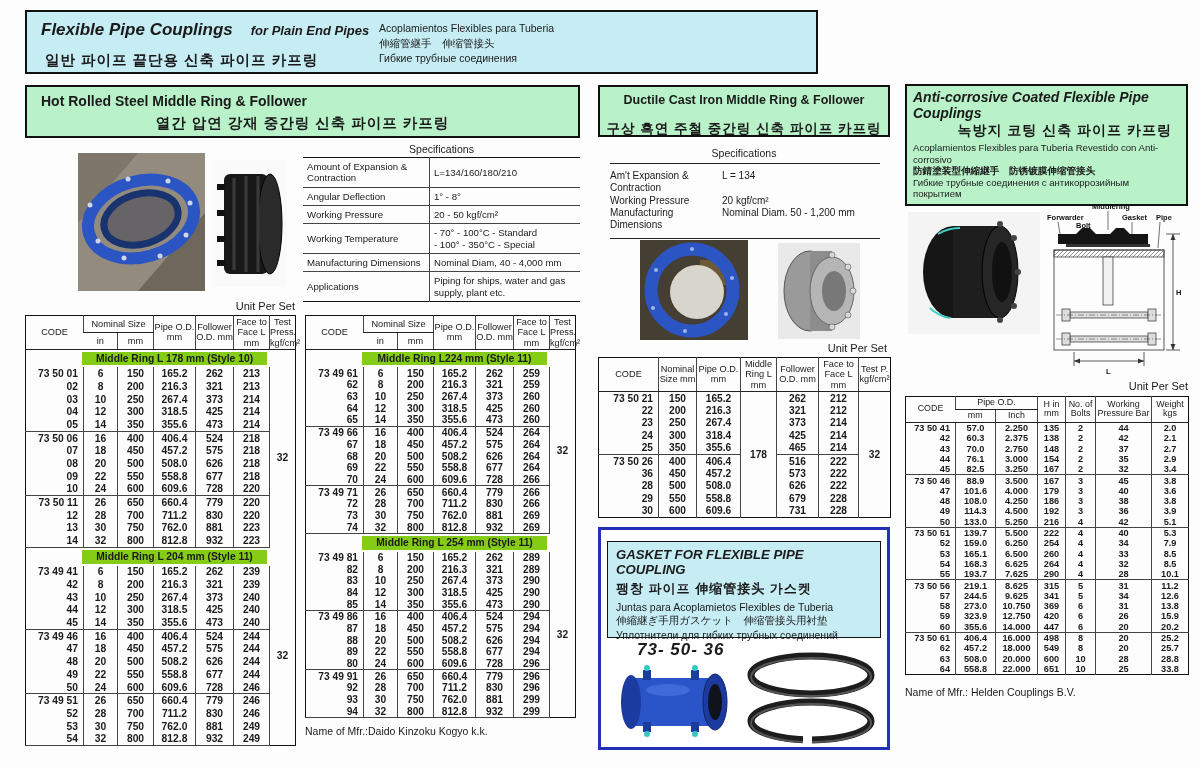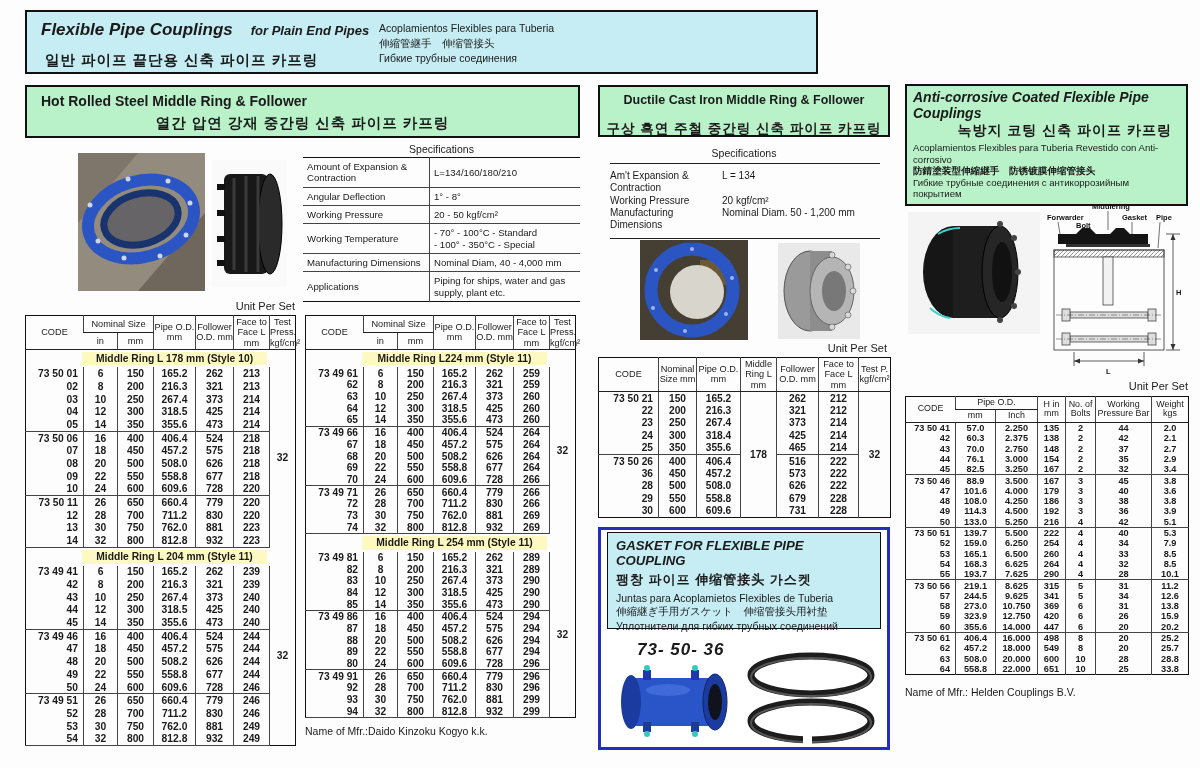--- a/index.html
+++ b/index.html
@@ -39,21 +39,21 @@
   table.dt{border-collapse:collapse;table-layout:fixed;border:1.4px solid #111}
   table.dt th{font-weight:normal;font-size:9.2px;line-height:1.12;padding:1px 0;
               border-bottom:1.1px solid #222;vertical-align:middle;text-align:center}
   table.dt th+th, table.dt td+td{border-left:1px solid #444}
   table.dt td{text-align:center;vertical-align:middle;padding:0;overflow:hidden}
   table.dt .c-num{font-weight:bold}
   table.dt .c-code{font-weight:bold;text-align:right;padding-right:5px;white-space:nowrap}
   table.dt tr.group-end td{border-bottom:1px solid #444}
   table.dt td.span-cell{font-weight:bold;font-size:10.5px}
   .band-row td{border-left:none !important;height:17px}
-  .band{background:#fef9c3;font-weight:bold;font-size:10.3px;text-align:center;
+  .band{background:#84cc16;font-weight:bold;font-size:10.3px;text-align:center;
         line-height:13.5px;margin:2px 28px 2px 56px}
   #tbl-left td{height:12.7px;font-size:10.3px}
   #tbl-mid  td{height:11.7px;font-size:10.2px}
   #tbl-duct td{height:12.4px;font-size:10.2px}
   #tbl-right td{height:10.3px;font-size:9.2px}
   #tbl-right th{font-size:8.9px}
 
   
   .gk-en{font-size:13.2px;font-weight:bold;font-style:italic}
   .gk-ko{font-size:13px;font-weight:bold;margin-top:3px;letter-spacing:1px}
@@ -844,21 +844,21 @@
           <td class="c-code">30</td>
           <td class="c-num">600</td>
           <td class="c-num">609.6</td>
           <td class="c-num">731</td>
           <td class="c-num">228</td>
         </tr>
       </tbody>
   </table>
 
   <div class="abs blue-box" style="left:598px;top:527px;width:292px;height:223px">
-    <div class="abs box cyan" style="left:6px;top:2px;width:274px;height:97px;border-width:1.5px;padding:5px 8px">
+    <div class="abs box cyan" style="left:6px;top:11px;width:274px;height:97px;border-width:1.5px;padding:5px 8px">
       <div class="gk-en">GASKET FOR FLEXIBLE PIPE COUPLING</div>
       <div class="gk-ko">팽창 파이프 伸缩管接头 가스켓</div>
       <div class="gk-s">Juntas para Acoplamietos Flexibles de Tuberia</div>
       <div class="gk-s" style="margin-top:1px">伸縮継ぎ手用ガスケット　伸缩管接头用衬垫</div>
       <div class="gk-s" style="margin-top:1px">Уплотнители для гибких трубных соединений</div>
     </div>
     <div class="abs gk-code" style="left:36px;top:110px">73- 50- 36</div>
     <div class="abs" style="left:12px;top:126px">
       <svg width="120" height="90" viewBox="0 0 120 90">
         <rect x="14" y="22" width="92" height="48" rx="8" fill="#2a55c8"></rect>

